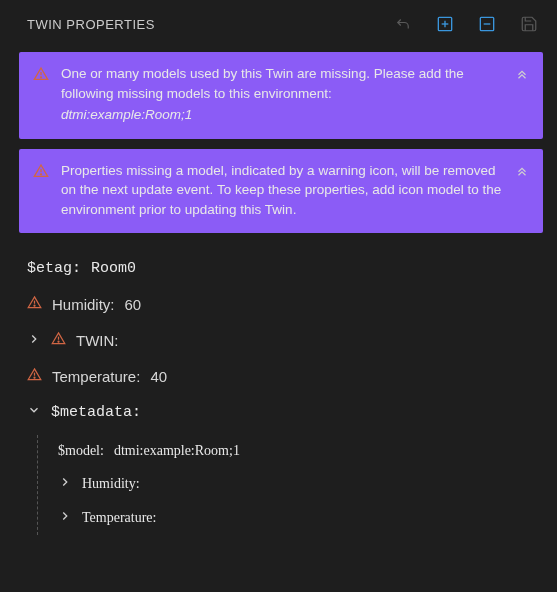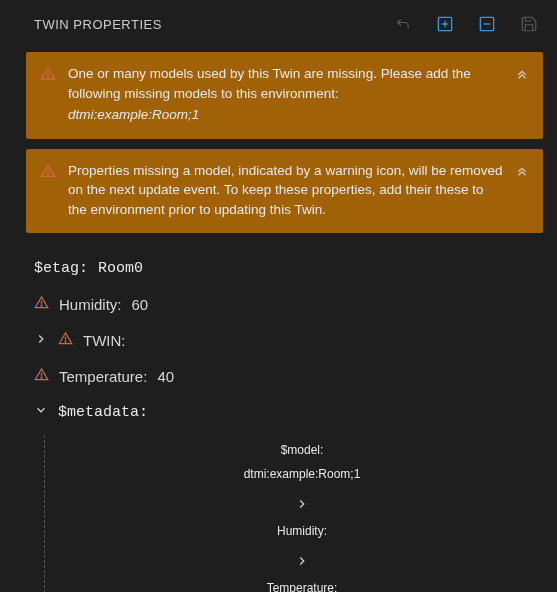--- a/index.html
+++ b/index.html
@@ -10,21 +10,21 @@
     font-family: "Segoe UI", Arial, sans-serif;
     color: #cccccc;
     width: 557px;
     height: 592px;
     overflow: hidden;
   }
   .panel {
     width: 557px;
     height: 476px;
     background: #1e1e1e;
-    padding: 0 0 10px 12px;
+    padding: 0 0 10px 5px;
   }
   .header {
     display: flex;
     align-items: center;
     justify-content: space-between;
     padding: 10px 16px 10px 22px;
     height: 48px;
   }
   .title {
     font-size: 13px;
@@ -42,21 +42,21 @@
     display: flex;
     align-items: center;
     justify-content: center;
     cursor: pointer;
     color: #8a8a8a;
   }
   .tool-btn.active { color: #3a96dd; }
   .tool-btn.dim { color: #5a5a5a; }
   .alerts { padding: 4px 14px 0 14px; }
   .alert {
-    background: #a16207;
+    background: #8b5cf6;
     border-radius: 2px;
     padding: 12px 14px 14px 14px;
     margin-bottom: 10px;
     display: flex;
     align-items: flex-start;
     gap: 12px;
     justify-content: space-between;
   }
   .alert-icon { flex-shrink: 0; margin-top: 2px; }
   .alert-body {
@@ -102,24 +102,23 @@
     border-left: 1px dashed #555;
     margin-left: 10px;
     padding-left: 20px;
     margin-top: 4px;
   }
   .child-row {
     display: flex;
     align-items: center;
     gap: 10px;
     padding: 8px 0;
-    font-family: Liberation Sans, sans-serif;
-    font-size: 12px;
+    font-family: Liberation Serif, serif;
+    font-size: 14px;
     color: #e8e8e8;
-    flex-direction: column;
   }
 </style>
 </head>
 <body>
 
 <div class="panel">
 
   <div class="header">
     <div class="title">TWIN PROPERTIES</div>
     <div class="toolbar">
@@ -175,21 +174,21 @@
     </div>
 
     <div class="alert">
       <span class="alert-icon">
         <svg width="16" height="16" viewBox="0 0 24 24" fill="none" stroke="#d16644" stroke-width="2">
             <path d="M12 3 L22 20 L2 20 Z"></path>
             <line x1="12" y1="9" x2="12" y2="14"></line>
             <circle cx="12" cy="17" r="0.8" fill="#d16644"></circle>
           </svg>
       </span>
-      <div class="alert-body">Properties missing a model, indicated by a warning icon, will be removed on the next update event. To keep these properties, add their these to the environment prior to updating this Twin.</div>
+      <div class="alert-body">Properties missing a model, indicated by a warning icon, will be removed on the next update event. To keep these properties, add icon model to the environment prior to updating this Twin.</div>
       <span class="collapse-arrow">
         <svg width="14" height="14" viewBox="0 0 24 24" fill="none" stroke="currentColor" stroke-width="2">
             <polyline points="6 15 12 9 18 15"></polyline>
             <polyline points="6 21 12 15 18 21"></polyline>
           </svg>
       </span>
     </div>
 
   </div>
 

